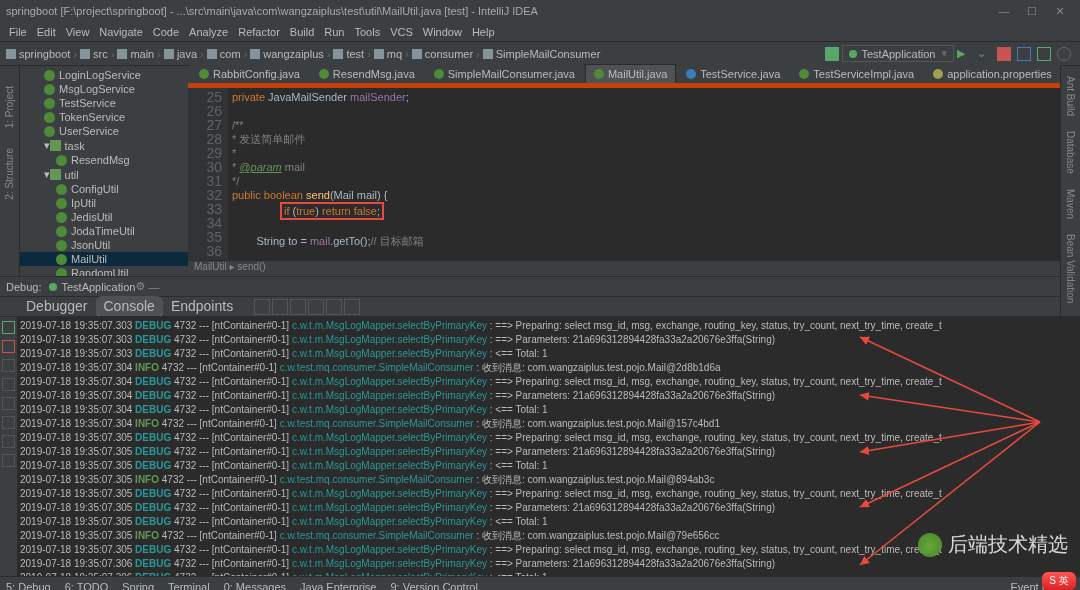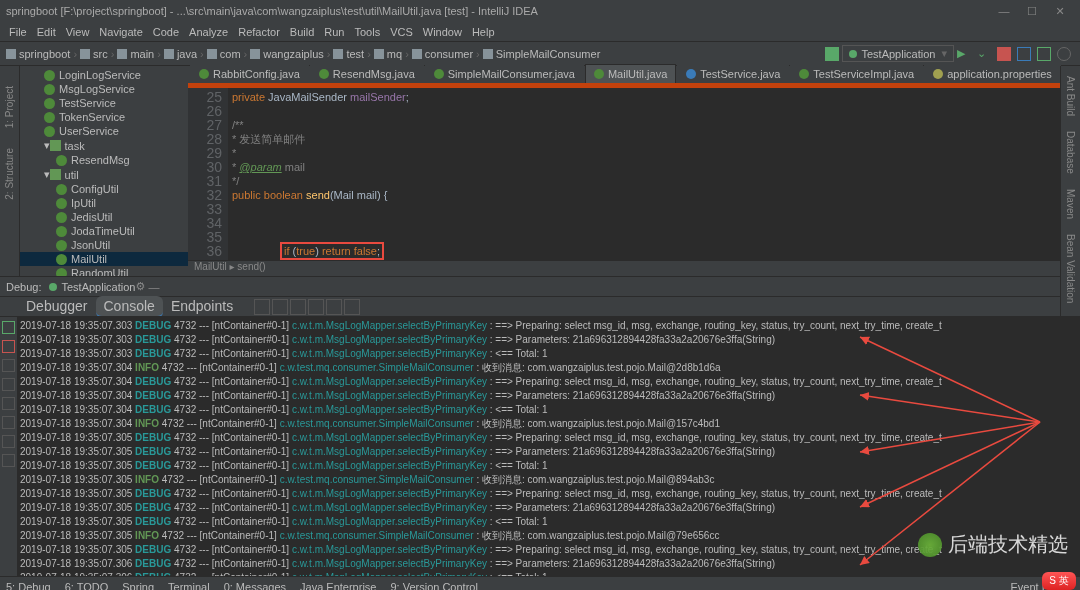--- a/index.html
+++ b/index.html
@@ -34,21 +34,21 @@
 .tab.active { background:#4e5254; border-color:#2b2b2b; }
 .tab .cico { width:10px; height:10px; margin-right:4px; border-radius:50%; }
 .editor-body { flex:1; display:flex; overflow:hidden; }
 .gutter { width:40px; background:#313335; text-align:right; padding:2px 6px 2px 2px; color:#606366; font-family:Consolas,monospace; font-size:14px; line-height:14px; }
 .code { flex:1; padding:2px 4px; font-family:Consolas,monospace; font-size:11px; line-height:14px; color:#a9b7c6; }
 .code .kw { color:#cc7832; }
 .code .cm { color:#808080; }
 .code .tg { color:#629755; font-style:italic; text-decoration:underline; }
 .code .fld { color:#9876aa; }
 .code .fn { color:#ffc66d; }
-.redbox { border:2px solid #e94a3f; padding:0 2px; display:inline-block;margin-top:40px; }
+.redbox { border:2px solid #e94a3f; padding:0 2px; display:inline-block; }
 .crumb-row { background:#3c3f41; height:16px; padding:0 6px; font-size:10px; color:#888; border-top:1px solid #2b2b2b; }
 .debug-hdr { background:#3c3f41; height:20px; display:flex; align-items:center; padding:0 6px; border-top:1px solid #2b2b2b; font-size:11px; }
 .debug-hdr .lbl { color:#bbb; margin-right:8px;text-align:right; }
 .debug-tabs { background:#3c3f41; height:20px; display:flex; align-items:center; border-top:1px solid #2b2b2b; padding-left:18px; }
 .dtab { padding:2px 8px; font-size:14px; color:#bbb; border-bottom:2px solid transparent; }
 .dtab.active { background:#4e5254; border-bottom-color:#3a7bb8;border-radius:6px; }
 .dtab-tb { display:flex; margin-left:12px; }
 .dtab-tb .ti { width:16px; height:16px; margin:0 1px; border:1px solid #555; background:#3c3f41; }
 .console-wrap { display:flex; height:260px; background:#2b2b2b; border-top:1px solid #2b2b2b; position:relative; }
 .console-rail { width:18px; background:#3c3f41; display:flex; flex-direction:column; align-items:center; padding-top:4px; border-right:1px solid #2b2b2b; }

